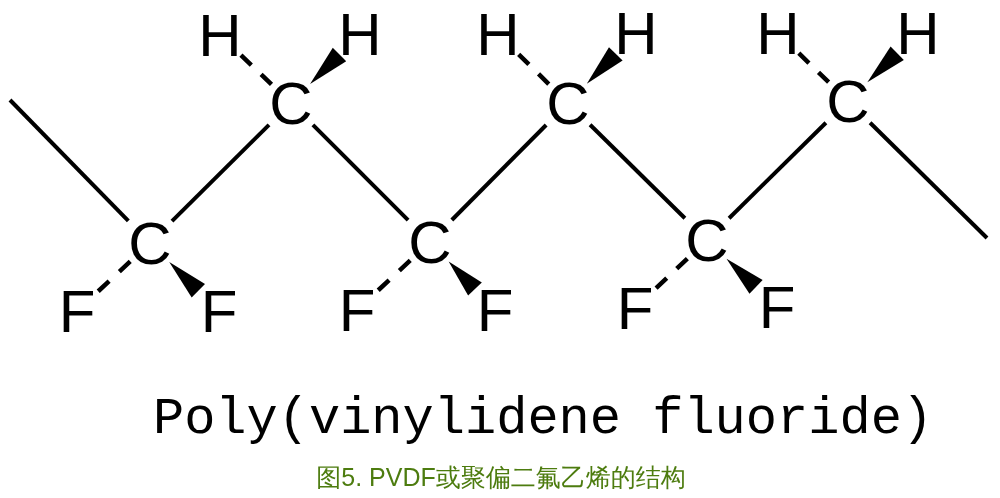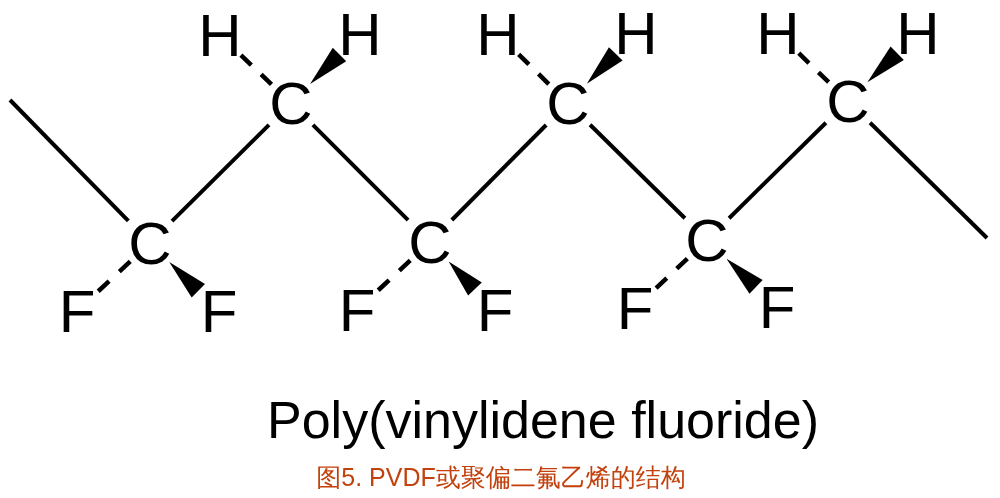--- a/index.html
+++ b/index.html
@@ -24,35 +24,35 @@
   .atom-label {
     font-family: "Liberation Sans", sans-serif;
     font-size: 60px;
     font-weight: normal;
   }
   #molecule-name {
     position: absolute;
     top: 394px;
     left: 543px;
     transform: translateX(-50%);
-    font-family: Liberation Sans, sans-serif;
+    font-family: Liberation Mono, monospace;
     font-size: 52px;
     line-height: 1.0;
     color: #000000;
     white-space: nowrap;
   }
   #figure-caption {
     position: absolute;
     top: 463px;
     left: 501px;
     transform: translateX(-50%);
     font-family: "Liberation Sans", sans-serif;
     font-size: 25px;
     line-height: 1.15;
-    color: #c2410c;
+    color: #4d7c0f;
     white-space: nowrap;
   }
 </style>
 </head>
 <body>
 
 <div id="page">
   <svg id="molecule-svg" width="1000" height="392" viewBox="0 0 1000 392">
       <line x1="10" y1="100" x2="128.31327905111647" y2="220.8485636022118" stroke="#000000" stroke-width="4"></line>
       <line x1="171.9981791408869" y1="221.15783631401303" x2="269.0018208591131" y2="124.84216368598699" stroke="#000000" stroke-width="4"></line>

